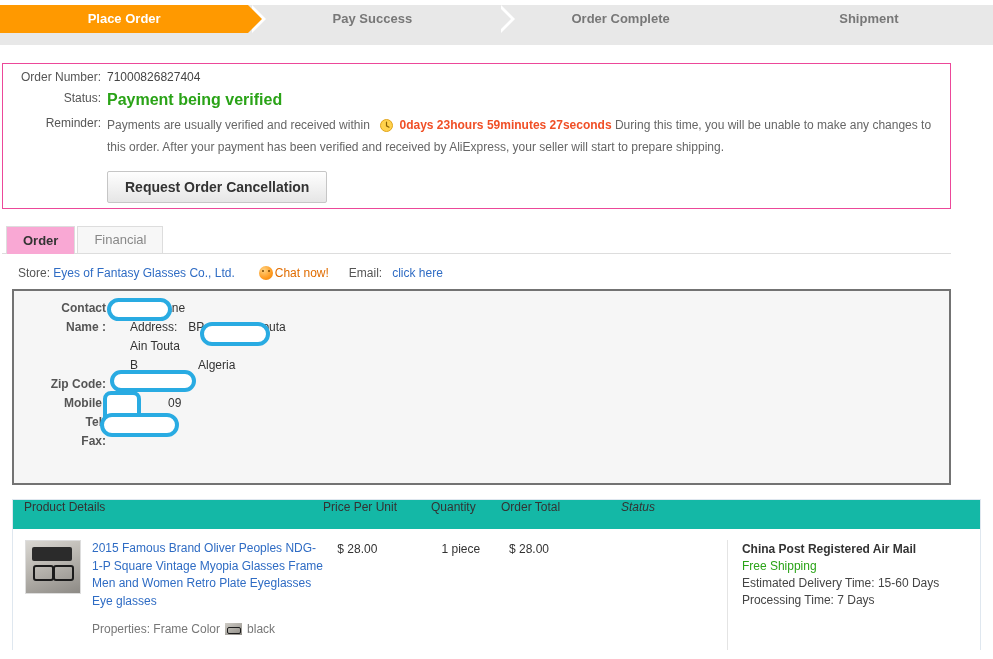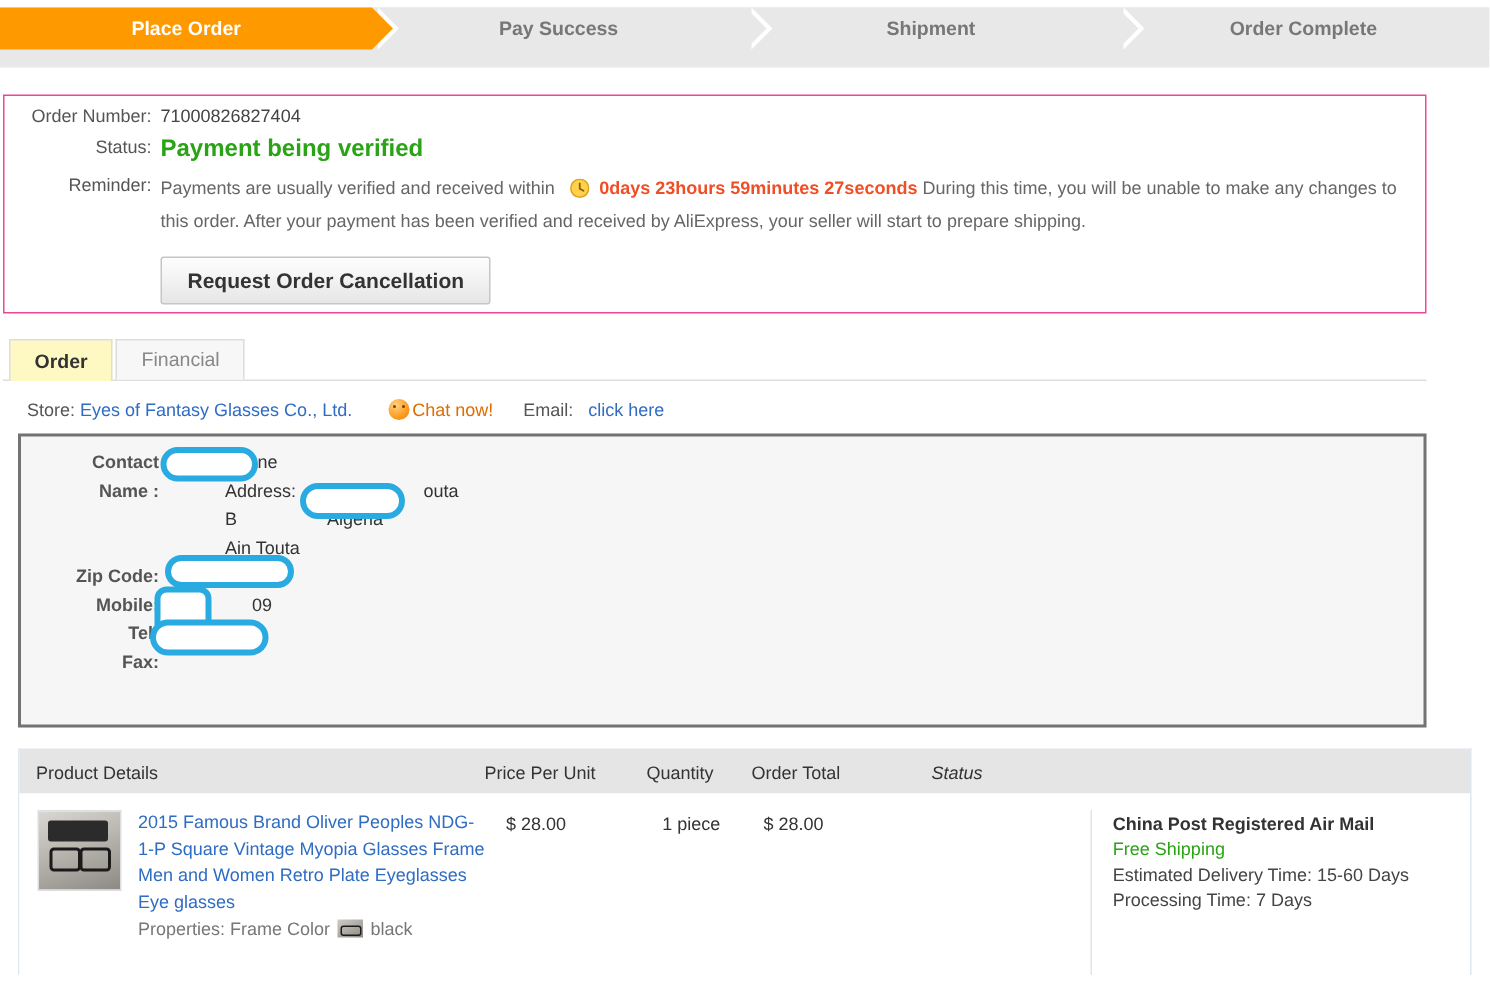--- a/index.html
+++ b/index.html
@@ -143,21 +143,21 @@
     font-size: 13px;
     color: #888888;
     background: #f7f7f7;
     border: 1px solid #dddddd;
     border-bottom: none;
     margin-right: 2px;
     cursor: pointer;
     box-sizing: border-box;
   }
   .tab.active {
-    background: #fef9c3;
+    background: #f9a8d4;
     color: #333333;
     font-weight: bold;
     border-color: #dddddd;
     position: relative;
     top: 1px;
     height: 28px;
     line-height: 27px;
   }
 
   
@@ -193,43 +193,43 @@
     box-sizing: border-box;
     position: relative;
     padding-top: 10px;
   }
   .addr-row { display: flex; margin-bottom: 5px; }
   .addr-label {
     width: 92px; text-align: right; padding-right: 6px;
     font-size: 12px; color: #555555; font-weight: bold; flex: none;
   }
   .addr-val { font-size: 12px; color: #333333; }
-  .addr-val.indent1 { margin-left: 38px; }
+  .addr-val.indent1 { margin-left: 18px; }
   .addr-val.indent2 { margin-left: 11px; }
 
   
   .redact {
     position: absolute;
     border: 4px solid #29abe2;
     border-radius: 12px;
     background: #ffffff;
     z-index: 20;
   }
 
   
   .prod-table {
     margin: 14px 12px 0 12px;
     border: 1px solid #dfe7ef;
     border-bottom: none;
   }
   .prod-head {
     display: flex;
-    background: #e5e5e5;
+    background: #14b8a6;
     height: 29px;
-    align-items: center;
+    align-items: flex-start;
     font-size: 12px;
     color: #333333;
   }
   .c-details { width: 310px; padding-left: 11px; box-sizing: border-box; }
   .c-price   { width: 108px; }
   .c-qty     { width: 70px; }
   .c-total   { width: 120px; }
   .c-status  { width: 100px; font-style: italic; }
   .prod-body { display: flex; background: #ffffff; padding-top: 11px; min-height: 110px; }
   .thumb {
@@ -247,21 +247,21 @@
   }
   .thumb-case {
     position: absolute; left: 6px; top: 6px; width: 40px; height: 14px;
     background: #2b2b2b; border-radius: 2px;
   }
   .prod-info { width: 240px; margin-left: 11px; }
   .prod-title {
     color: #2f6cc4; font-size: 12px; line-height: 17.5px; cursor: pointer;
   }
   .prod-props {
-    font-size: 12px; color: #777777; margin-top: 2px;
+    font-size: 12px; color: #777777; margin-top: 12px;
     display: flex; align-items: center;
   }
   .swatch {
     display: inline-block; width: 17px; height: 12px; margin: 0 5px;
     background: linear-gradient(150deg, #cfccc6 0%, #8e8b85 100%);
     position: relative; flex: none;
   }
   .swatch:after {
     content: ""; position: absolute; left: 2px; top: 4px;
     width: 12px; height: 5px; border: 1.5px solid #1c1c1c; border-radius: 2px;
@@ -291,26 +291,26 @@
     <span>Place Order</span>
     <span class="arrow-sep"></span>
     <span class="arrow"></span>
   </div>
   <div class="step">
     <span>Pay Success</span>
     <span class="arrow-sep"></span>
     <span class="arrow"></span>
   </div>
   <div class="step">
+    <span>Order Complete</span>
+  </div>
+  <div class="step">
     <span>Shipment</span>
     <span class="arrow-sep"></span>
     <span class="arrow"></span>
-  </div>
-  <div class="step">
-    <span>Order Complete</span>
   </div>
 </div>
 
 <div class="order-panel">
 
   <div class="info-row">
     <div class="info-label">Order Number:</div>
     <div class="info-value">71000826827404</div>
   </div>
 
@@ -369,28 +369,28 @@
   <div class="addr-row">
     <div class="addr-label">Name :</div>
     <div class="addr-val indent1">Address:</div>
     <div class="addr-val indent2">
       <span>BP</span><span style="display:inline-block;width:58px"></span><span>outa</span>
     </div>
   </div>
 
   <div class="addr-row">
     <div class="addr-label"></div>
+    <div class="addr-val indent1">Ain Touta</div>
+  </div>
+
+  <div class="addr-row">
+    <div class="addr-label"></div>
     <div class="addr-val indent1">
       <span>B</span><span style="display:inline-block;width:60px"></span><span>Algeria</span>
     </div>
-  </div>
-
-  <div class="addr-row">
-    <div class="addr-label"></div>
-    <div class="addr-val indent1">Ain Touta</div>
   </div>
 
   <div class="addr-row">
     <div class="addr-label">Zip Code:</div>
     <div class="addr-val"><span style="display:inline-block;width:28px"></span><span>2</span></div>
   </div>
 
   <div class="addr-row">
     <div class="addr-label">Mobile:</div>
     <div class="addr-val"><span style="display:inline-block;width:56px"></span><span>09</span></div>

